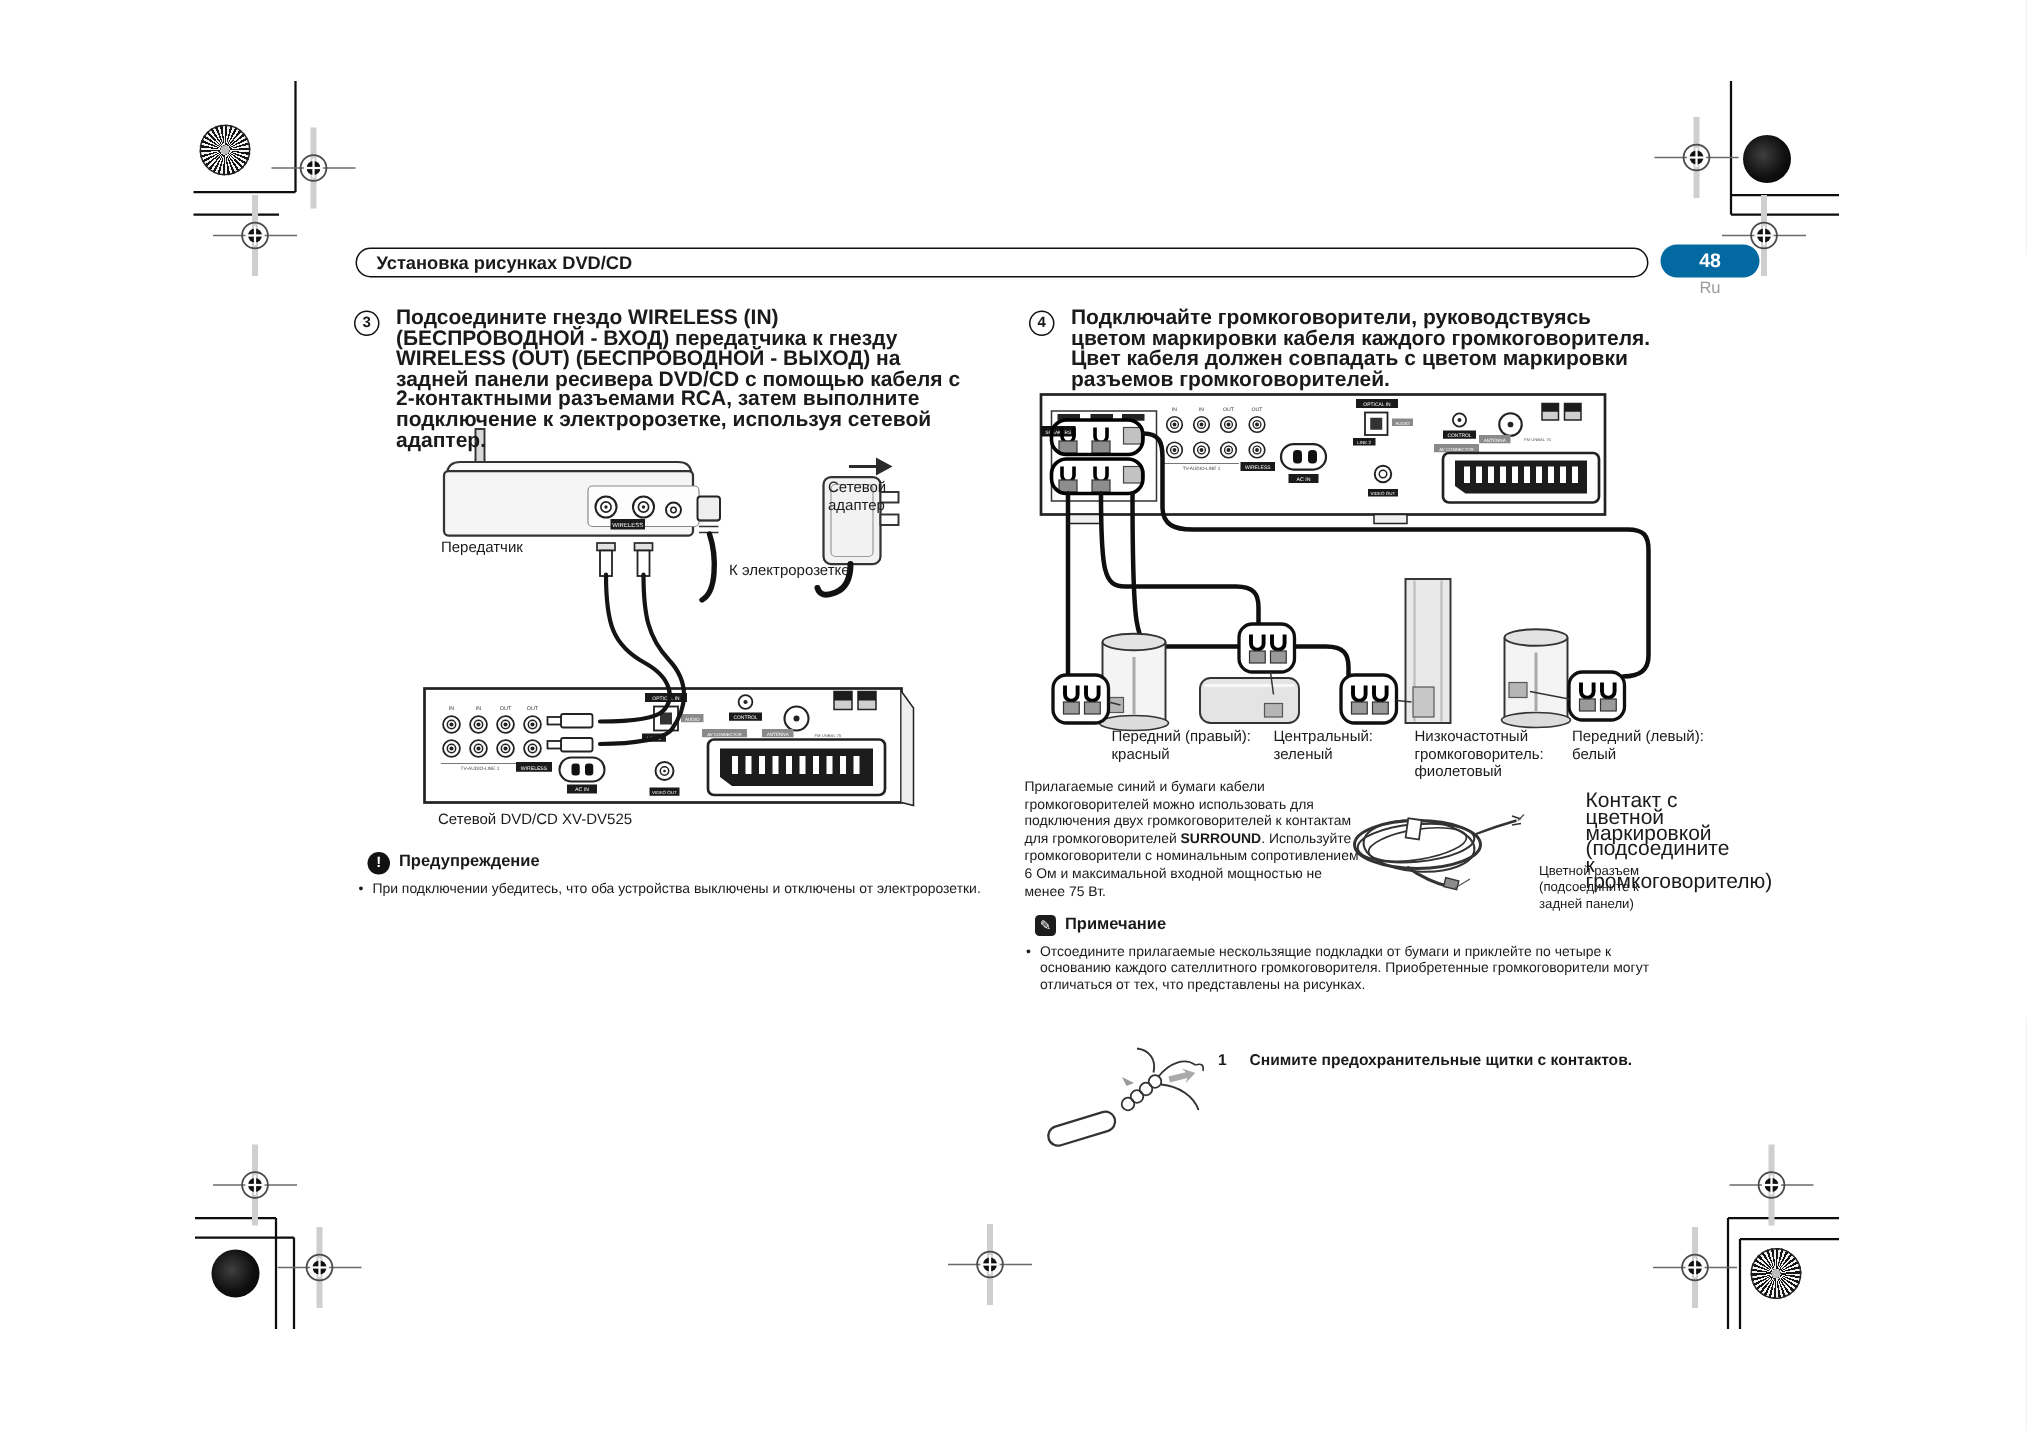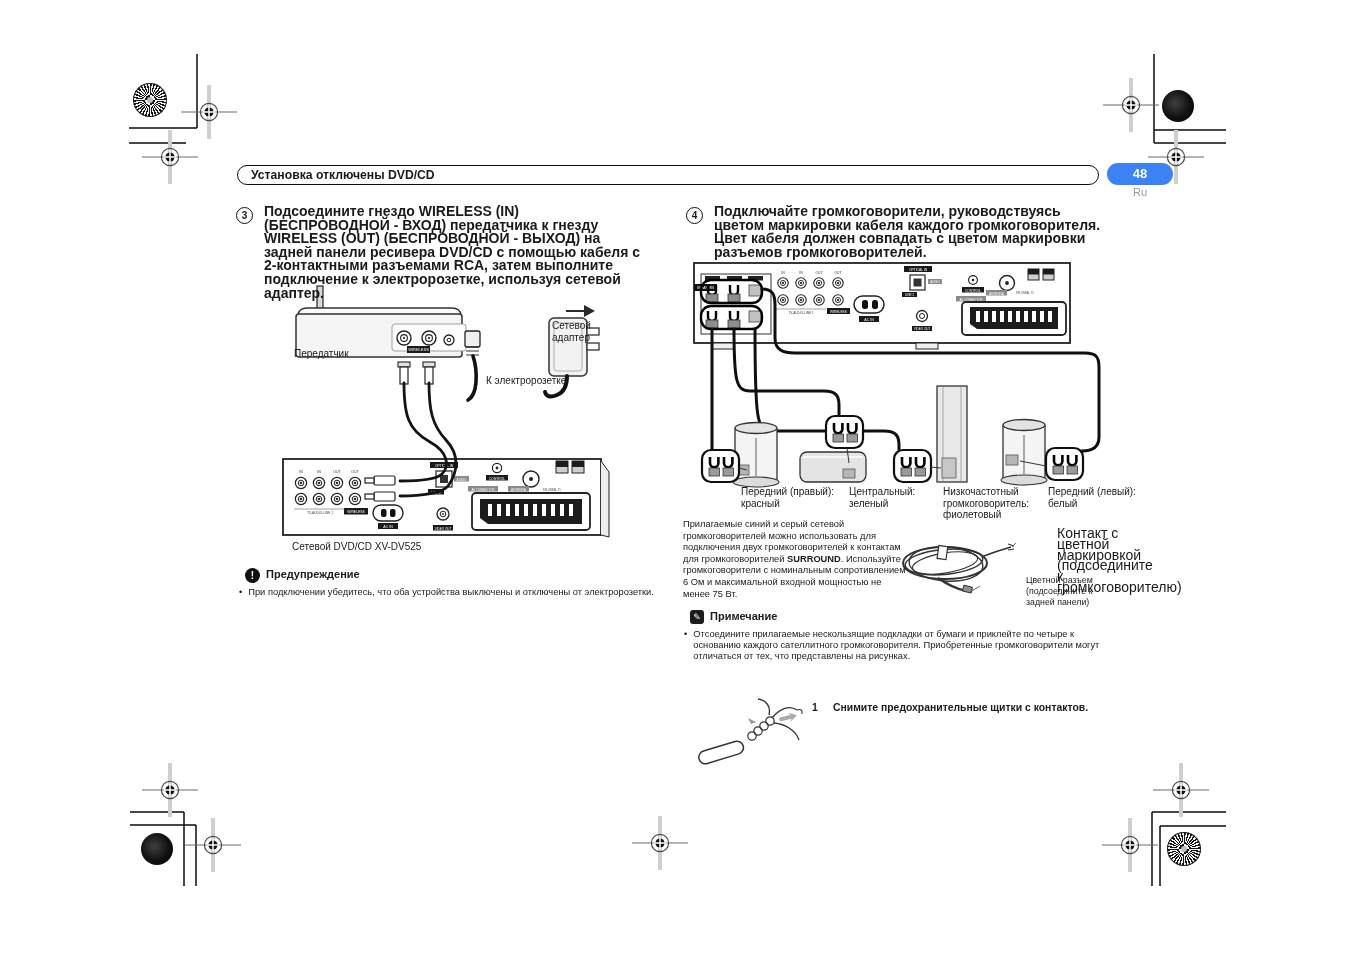--- a/index.html
+++ b/index.html
@@ -12,21 +12,21 @@
   #artsvg{position:absolute;left:0;top:0;}
   #artsvg text{font-family:"Liberation Sans",sans-serif;}
   .star{position:absolute;width:34px;height:34px;border-radius:50%;
         background:repeating-conic-gradient(#161616 0deg 6deg,#f2f2f2 6deg 12deg);
         box-shadow:inset 0 0 0 1px #222;}
   .star::after{content:"";position:absolute;left:14px;top:14px;width:6px;height:6px;border-radius:50%;background:#bdbdbd;}
   .darkcircle{position:absolute;width:32px;height:32px;border-radius:50%;
         background:radial-gradient(circle at 42% 42%,#3f3f3f 0%,#101010 55%,#000 100%);}
   .titlebar{border:1.4px solid #0f0f0f;border-radius:10px;font-size:12.2px;font-weight:bold;
         line-height:19px;padding-left:13px;box-sizing:border-box;}
-  .badge{background:#3b82f6;border-radius:11px;color:#fff;font-weight:bold;font-size:13px;
+  .badge{background:#0369a1;border-radius:11px;color:#fff;font-weight:bold;font-size:13px;
         text-align:center;line-height:22px;}
   .circnum{border:1.6px solid #111;border-radius:50%;width:15px;height:15px;font-size:10px;
         font-weight:bold;text-align:center;line-height:15px;}
   .steptext{font-size:14px;font-weight:bold;line-height:13.6px;}
   .dialabel{font-size:10px;line-height:11.5px;}
   .smalltext{font-size:9.3px;line-height:11.6px;}
   .warnicon{width:15px;height:15px;border-radius:50%;background:#111;color:#fff;font-size:10px;
         font-weight:bold;text-align:center;line-height:15px;}
   .noteicon{width:14px;height:14px;border-radius:3px;background:#1c1c1c;color:#fff;font-size:9px;
         text-align:center;line-height:14px;}
@@ -419,33 +419,33 @@
       <path d="M772,718 C780,708 790,705 797,710" stroke-width="1.3"></path>
       <path d="M774,723 C786,724 796,731 799,740" stroke-width="1.3"></path>
       <path d="M769,715 C771,706 766,700 758,699" stroke-width="1.3"></path>
       <path d="M797,710 q6,-2 5,4" stroke-width="1.1"></path>
       <path d="M756,722 l-8,-4 l3,6 z" fill="#9a9a9a" stroke="none"></path>
       <path d="M779,716 h12 l-2,-3 l8,5 l-8,5 l2,-3 h-12 z" fill="#aaaaaa" stroke="none" transform="rotate(-14 786 717)"></path>
     </g>
   </svg>
 
 
-  <div class="abs titlebar" style="left:237px;top:165px;width:862px;height:20px;">Установка отключены DVD/CD</div>
+  <div class="abs titlebar" style="left:237px;top:165px;width:862px;height:20px;">Установка рисунках DVD/CD</div>
   <div class="abs badge" style="left:1107px;top:163px;width:66px;height:22px;">48</div>
   <div class="abs" style="left:1107px;top:186px;width:66px;text-align:center;color:#9a9a9a;font-size:11px;">Ru</div>
 
   <div class="abs circnum" style="left:236px;top:207px;">3</div>
   <div class="abs steptext" style="left:264px;top:205px;width:382px;">Подсоедините гнездо WIRELESS (IN) (БЕСПРОВОДНОЙ - ВХОД) передатчика к гнезду WIRELESS (OUT) (БЕСПРОВОДНОЙ - ВЫХОД) на задней панели ресивера DVD/CD с помощью кабеля с 2-контактными разъемами RCA, затем выполните подключение к электророзетке, используя сетевой адаптер.</div>
 
   <div class="abs circnum" style="left:686px;top:207px;">4</div>
   <div class="abs steptext" style="left:714px;top:205px;width:392px;">Подключайте громкоговорители, руководствуясь цветом маркировки кабеля каждого громкоговорителя. Цвет кабеля должен совпадать с цветом маркировки разъемов громкоговорителей.</div>
 
   <div class="abs dialabel pre" style="left:508px;top:320px;width:48px;">Сетевой
 адаптер</div>
-  <div class="abs dialabel" style="left:294px;top:348px;">Передатчик</div>
+  <div class="abs dialabel" style="left:294px;top:360px;">Передатчик</div>
   <div class="abs dialabel" style="left:486px;top:375px;">К электророзетке</div>
   <div class="abs dialabel" style="left:292px;top:541px;">Сетевой DVD/CD XV-DV525</div>
 
   <div class="abs warnicon" style="left:245px;top:568px;">!</div>
   <div class="abs secthead" style="left:266px;top:568px;">Предупреждение</div>
   <div class="abs bulletrow" style="left:239px;top:587px;width:420px;">
     <span class="smalltext">•</span>
     <span class="smalltext">При подключении убедитесь, что оба устройства выключены и отключены от электророзетки.</span>
   </div>
 
@@ -453,21 +453,21 @@
 красный</div>
   <div class="abs dialabel pre" style="left:805px;top:486px;width:95px;">Центральный:
 зеленый</div>
   <div class="abs dialabel pre" style="left:899px;top:486px;width:102px;">Низкочастотный
 громкоговоритель:
 фиолетовый</div>
   <div class="abs dialabel pre" style="left:1004px;top:486px;width:102px;">Передний (левый):
 белый</div>
 
   <div class="abs smalltext" style="left:683px;top:519px;width:224px;">
-    <span>Прилагаемые синий и серый сетевой громкоговорителей можно использовать для подключения двух громкоговорителей к контактам для громкоговорителей </span><span class="bold">SURROUND</span><span>. Используйте громкоговорители с номинальным сопротивлением 6 Ом и максимальной входной мощностью не менее 75 Вт.</span>
+    <span>Прилагаемые синий и бумаги кабели громкоговорителей можно использовать для подключения двух громкоговорителей к контактам для громкоговорителей </span><span class="bold">SURROUND</span><span>. Используйте громкоговорители с номинальным сопротивлением 6 Ом и максимальной входной мощностью не менее 75 Вт.</span>
   </div>
 
   <div class="abs pre" style="left:1013px;top:528px;width:92px;font-size:14px;line-height:10.8px;">Контакт с цветной
 маркировкой
 (подсоедините к
 громкоговорителю)</div>
   <div class="abs pre" style="left:982px;top:575px;width:82px;font-size:8.8px;line-height:10.8px;">Цветной разъем
 (подсоедините к
 задней панели)</div>
 

